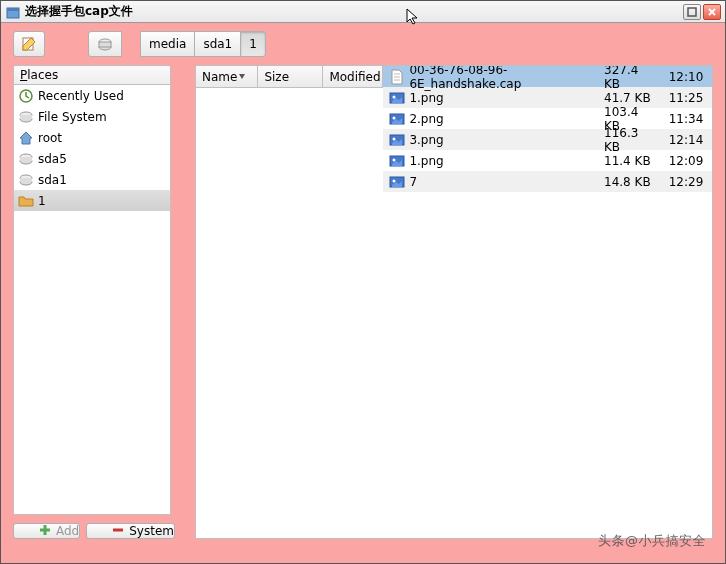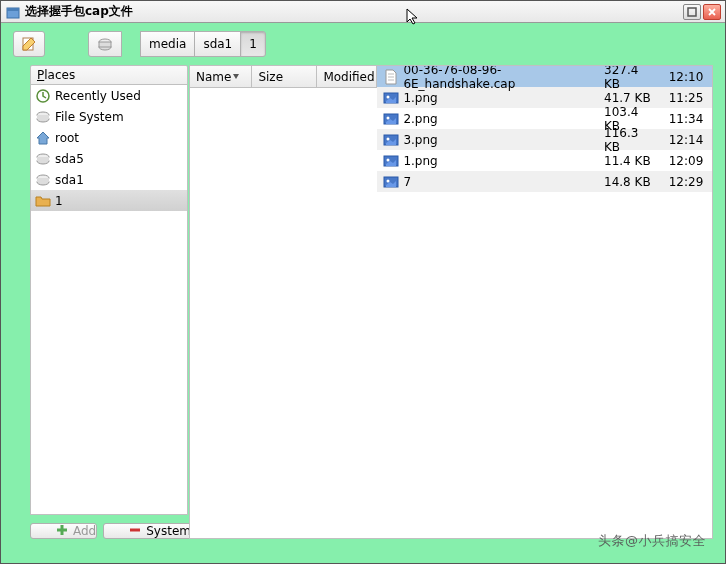--- a/index.html
+++ b/index.html
@@ -1,38 +1,38 @@
 <!DOCTYPE html>
 <html><head>
 <meta charset="utf-8">
 <style>
 * { box-sizing: border-box; margin: 0; padding: 0; font-family: "DejaVu Sans", Arial, sans-serif; font-size: 12px; }
 body { background: #fff; width: 726px; height: 564px; overflow: hidden; }
 
-.window { width: 726px; height: 564px; border: 1px solid #555; background: #86efac; display: flex; flex-direction: column; }
+.window { width: 726px; height: 564px; border: 1px solid #555; background: #fca5a5; display: flex; flex-direction: column; }
 
 .titlebar { height: 22px; background: linear-gradient(to bottom, #f8f8f8, #e8e8e8); border-bottom: 1px solid #999; display: flex; align-items: center; padding: 0 4px; }
 .titlebar .title-icon { width: 14px; height: 14px; margin-right: 6px; }
 .titlebar .title { font-weight: bold; flex: 1; }
 .titlebar .win-btns { display: flex; gap: 2px; }
 .titlebar .win-btn { width: 18px; height: 16px; border: 1px solid #888; background: linear-gradient(to bottom,#fafafa,#ddd); border-radius: 2px; display:flex;align-items:center;justify-content:center; cursor:pointer;}
 .titlebar .close-btn { background: linear-gradient(to bottom,#ffb0a0,#e86050); border-color:#c04030;}
 
 .cursor-arrow { position: absolute; left: 406px; top: 8px; pointer-events:none; }
 
 .toolbar { padding: 8px 12px; display: flex; align-items: center; gap: 19px; }
 .tool-btn { height: 26px; padding: 0 8px; border: 1px solid #b0b0b0; background: linear-gradient(to bottom,#fdfdfd,#e8e8e8); border-radius: 3px; display:flex; align-items:center; gap:4px; cursor:pointer;}
 .tool-btn.icon-only { width: 32px; padding: 0; justify-content:center;}
 .tool-btn.segment { border-radius:0; margin-left:-1px;}
 .tool-btn.first { border-top-left-radius:3px; border-bottom-left-radius:3px;}
 .tool-btn.last { border-top-right-radius:3px; border-bottom-right-radius:3px;}
 .tool-btn.active { background: linear-gradient(to bottom,#d8d8d8,#e8e8e8); box-shadow: inset 0 1px 2px rgba(0,0,0,0.2);}
 .spacer-sm { width: 6px; }
 
-.main-area { flex: 1; display: flex; padding: 0 12px 8px 12px; gap: 1px; margin-left: 17px; }
+.main-area { flex: 1; display: flex; padding: 0 12px 8px 12px; gap: 24px; }
 
 .sidebar { width: 158px; display: flex; flex-direction: column; }
 .sidebar .places-header { height: 20px; padding: 2px 6px; border: 1px solid #c0c0c0; background: linear-gradient(to bottom,#fafafa,#eee); border-radius: 2px 2px 0 0; }
 .sidebar .places-header .underline { text-decoration: underline; }
 .places-list { flex:1; border: 1px solid #c0c0c0; border-top:none; background:#fff; overflow:auto;}
 .place-row { display:flex; align-items:center; height:21px; padding: 0 4px; gap:4px; cursor:pointer;}
 .place-row.selected { background: linear-gradient(to bottom,#e0e0e0,#d0d0d0);}
 .place-icon { width:16px; height:16px; display:flex; align-items:center; justify-content:center; }
 
 .sidebar-buttons { display:flex; gap:6px; margin-top:8px;}

